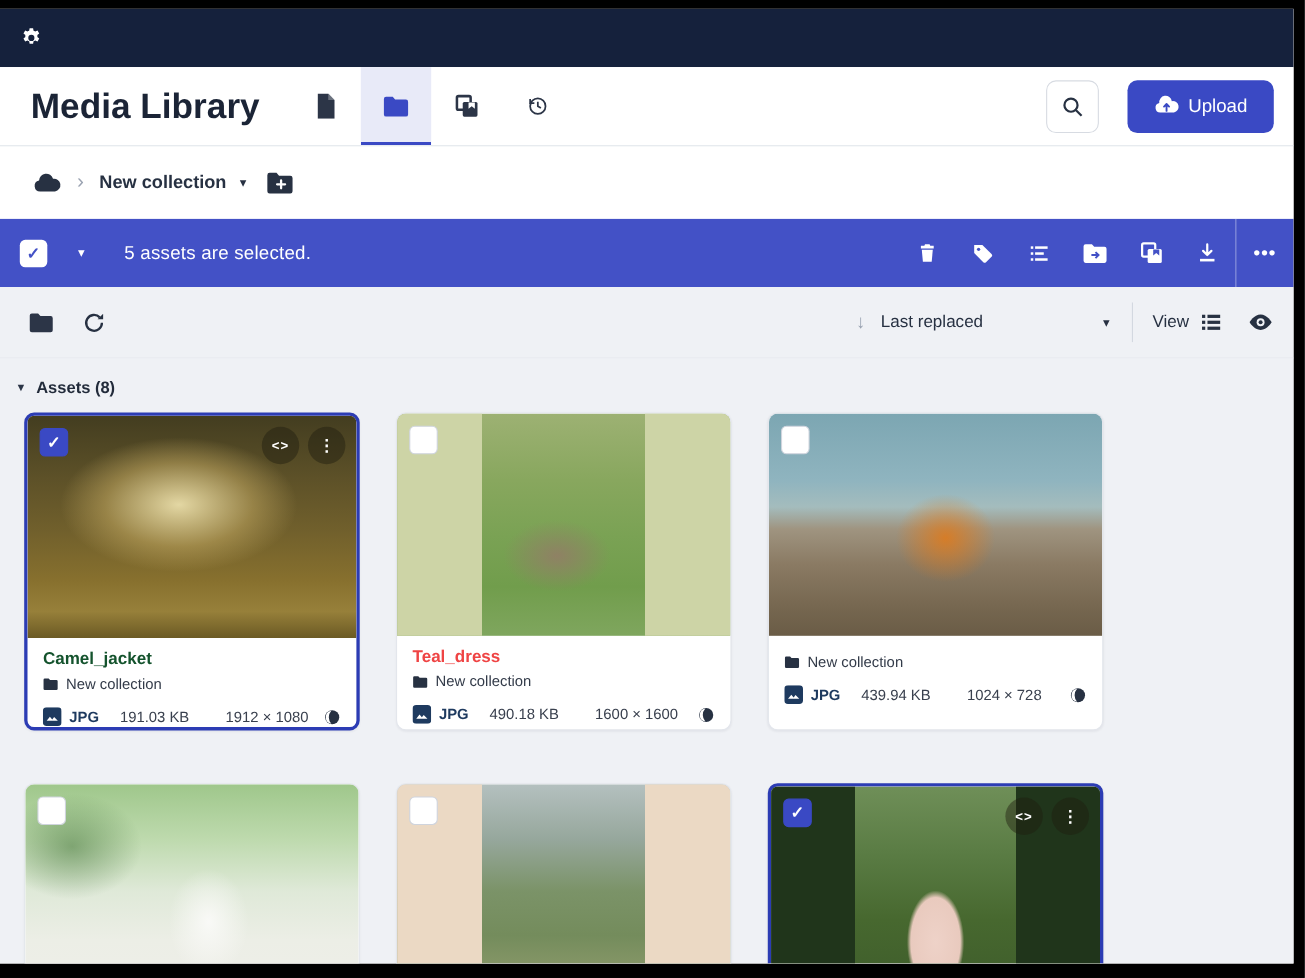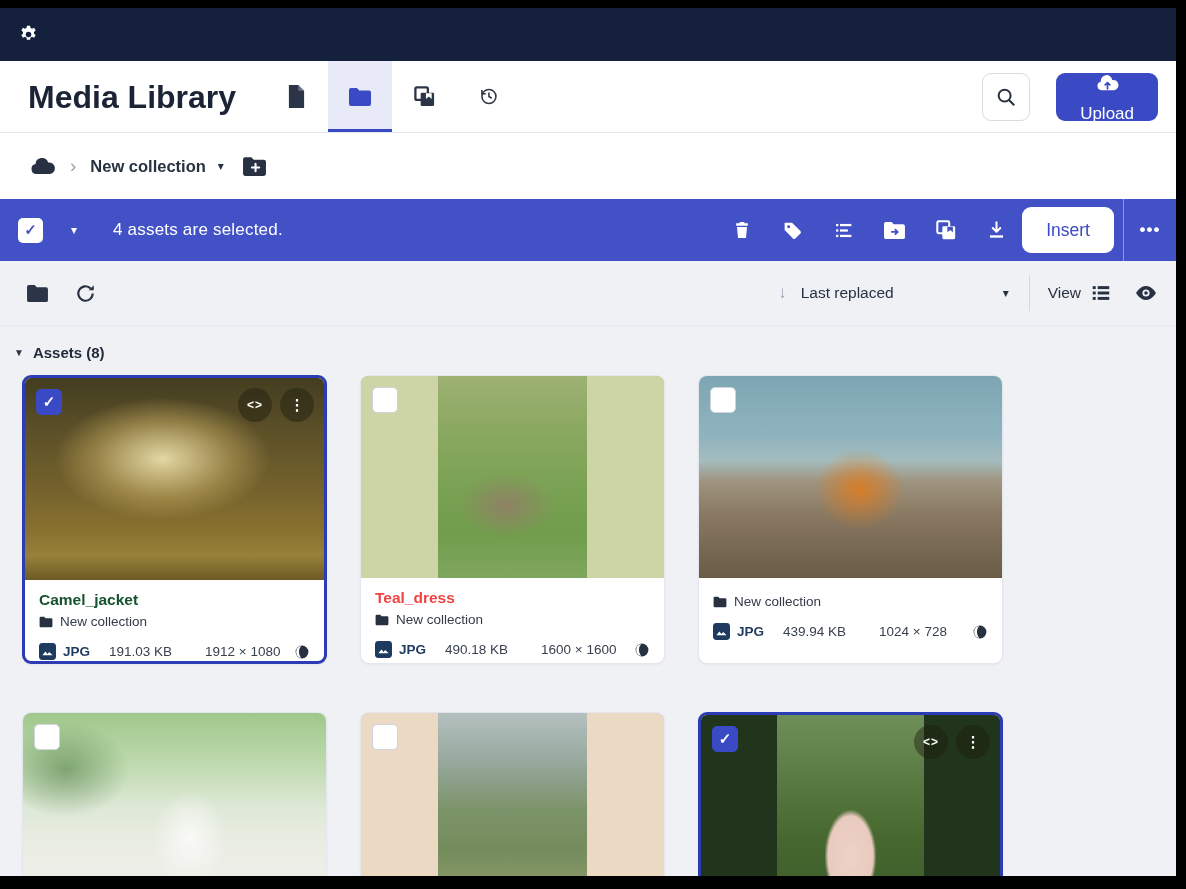--- a/index.html
+++ b/index.html
@@ -18,21 +18,21 @@
   .brand-text{font-size:23px; font-weight:700; letter-spacing:.2px;}
 
   
   .header-row{height:72px; background:#fff; border-bottom:1px solid var(--border); position:relative;}
   .page-title{position:absolute; left:28px; top:50%; transform:translateY(-50%); font-size:32px; font-weight:700; color:#1b2436;}
   .tabs{position:absolute; left:264px; top:0; height:100%; display:flex;}
   .tab{width:64px; height:100%; display:flex; align-items:center; justify-content:center;}
   .tab.active{background:#e8eaf8; box-shadow:inset 0 -3px 0 var(--primary);}
   .header-right{position:absolute; right:18px; top:50%; transform:translateY(-50%); display:flex; align-items:center; gap:26px;}
   .search-btn{width:48px; height:48px; border:1px solid #d7dbe2; border-radius:9px; background:#fff; display:flex; align-items:center; justify-content:center;}
-  .upload-btn{height:48px; padding:0 24px; background:var(--primary); color:#fff; border-radius:9px; font-size:17px; font-weight:500; display:flex; align-items:center; gap:8px;flex-direction:column;}
+  .upload-btn{height:48px; padding:0 24px; background:var(--primary); color:#fff; border-radius:9px; font-size:17px; font-weight:500; display:flex; align-items:center; gap:8px;}
 
   
   .breadcrumb-row{height:66px; background:#fff; display:flex; align-items:center; padding-left:30px; gap:12px;}
   .crumb-name{font-size:16.5px; font-weight:700; color:#273142;}
   .chev{font-size:19px; color:#9aa2b1; margin:0 2px;}
   .caret{font-size:12px; color:#273142; line-height:1;}
   .caret.white{color:#fff;}
 
   
   .selection-bar{height:62px; background:var(--selbar); display:flex; align-items:center; color:#fff; padding-left:18px;}
@@ -181,21 +181,21 @@
     </button>
   </div>
 
   <div class="selection-bar">
     <button class="sel-checkbox">
       <span>✓</span>
     </button>
     <button class="i sel-caret">
       <span class="caret white">▾</span>
     </button>
-    <span class="sel-msg">4 assets are selected.</span>
+    <span class="sel-msg">5 assets are selected.</span>
     <div class="sel-right">
       <button class="sel-icon-btn">
         <span class="i">
           <svg width="20" height="22" viewBox="0 0 24 24" fill="#fff">
               <path d="M9.5 2.5h5l.7 1.5H19V7H5V4h3.8z"></path>
               <path d="M6 8.5h12L16.8 21.5H7.2z"></path>
             </svg>
         </span>
       </button>
       <button class="sel-icon-btn">
@@ -236,21 +236,20 @@
         </span>
       </button>
       <button class="sel-icon-btn">
         <span class="i">
           <svg width="21" height="21" viewBox="0 0 24 24">
               <path d="M12 2.5v11m0 0l-4.3-4.3M12 13.5l4.3-4.3" stroke="#fff" stroke-width="2.3" fill="none" stroke-linecap="round"></path>
               <rect x="4.5" y="17.5" width="15" height="2.7" fill="#fff"></rect>
             </svg>
         </span>
       </button>
-      <button class="insert-btn">Insert</button>
       <div class="sel-sep"></div>
       <button class="more-dots">
         <span>•••</span>
       </button>
     </div>
   </div>
 
   <div class="toolbar-row">
     <div class="tb-left">
       <button class="tb-btn">

